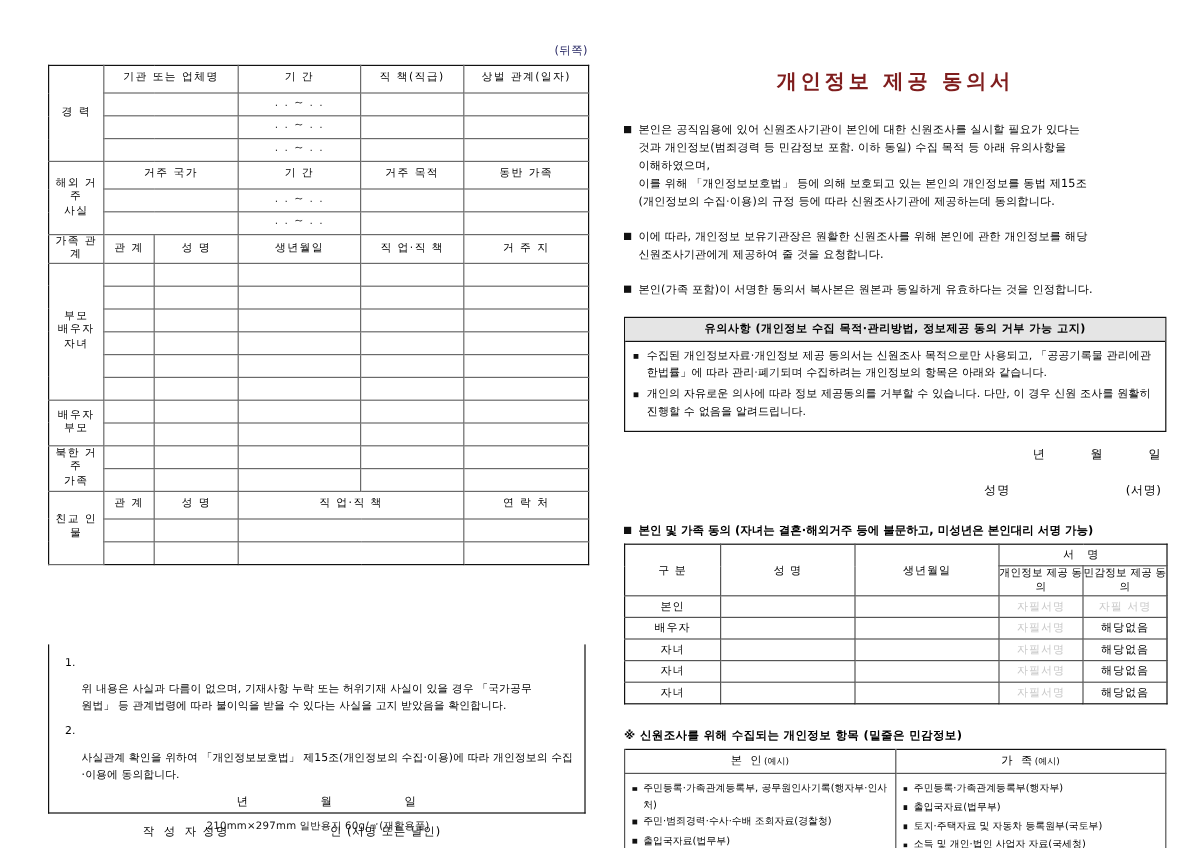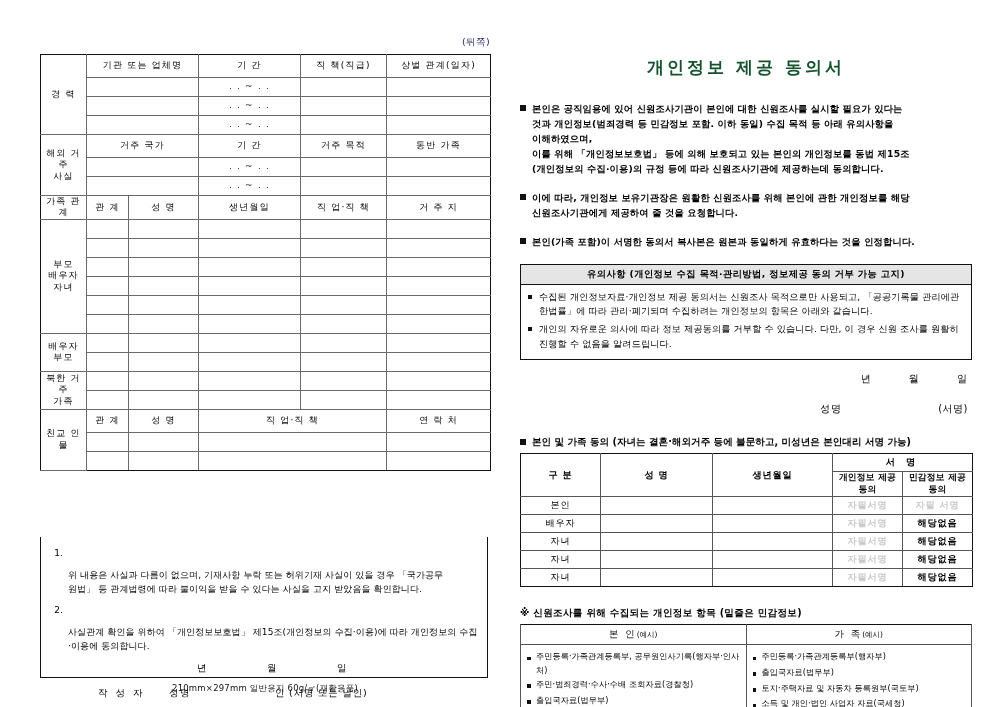--- a/index.html
+++ b/index.html
@@ -108,21 +108,21 @@
   }
   .sign-row-ymd span { display: inline-block; }
   .ymd-y { width: 66px; }
   .ymd-m { width: 66px; }
   .sign-row-name {
     margin-top: 12px;
     font-size: 9.5px;
     position: relative;
     height: 14px;
   }
-  .sign-auth { position: absolute; left: 51px; letter-spacing: 2.5px; }
+  .sign-auth { position: absolute; left: 72px; letter-spacing: 2.5px; }
   .sign-name { position: absolute; left: 122px; letter-spacing: 1.5px; }
   .sign-seal { position: absolute; left: 228px; letter-spacing: 0.8px; }
 
   .paper-spec {
     position: absolute;
     left: 0;
     top: 653px;
     width: 450px;
     text-align: center;
     font-size: 8.5px;
@@ -137,31 +137,30 @@
     top: 30px;
     width: 452px;
     height: 645px;
   }
   .doc-title {
     text-align: center;
     font-size: 17px;
     font-weight: bold;
     letter-spacing: 3px;
     margin-top: 26px;
-    color: #14532d;
+    color: #7f1d1d;
   }
   .bullet-block {
     margin-top: 22px;
   }
   .bullet-para {
     display: flex;
     margin-bottom: 14px;
     font-size: 9.3px;
     line-height: 1.62;
-    font-weight: bold;
   }
   .bsq {
     flex: 0 0 12px;
     font-size: 8px;
     line-height: 1.9;
   }
   .bsq i {
     display: inline-block;
     width: 6px; height: 6px;
     background: #111;
@@ -222,21 +221,21 @@
   }
   .consent-head .bsq { flex: 0 0 12px; line-height: 1.5;}
   .consent-table {
     width: 452px;
     border-collapse: collapse;
     table-layout: fixed;
   }
   .consent-table td, .consent-table th {
     border: 1px solid #555;
     font-size: 9.2px;
-    font-weight: bold;
+    font-weight: normal;
     text-align: center;
     height: 17px;
     padding: 0;
     letter-spacing: 0.8px;
   }
   .consent-table .ot { border-top: 1.5px solid #111; }
   .consent-table .ob { border-bottom: 1.5px solid #111; }
   .consent-table .ol { border-left: 1.5px solid #111; }
   .consent-table .orr { border-right: 1.5px solid #111; }
   .consent-table .sig-hdr { letter-spacing: 4px; }

